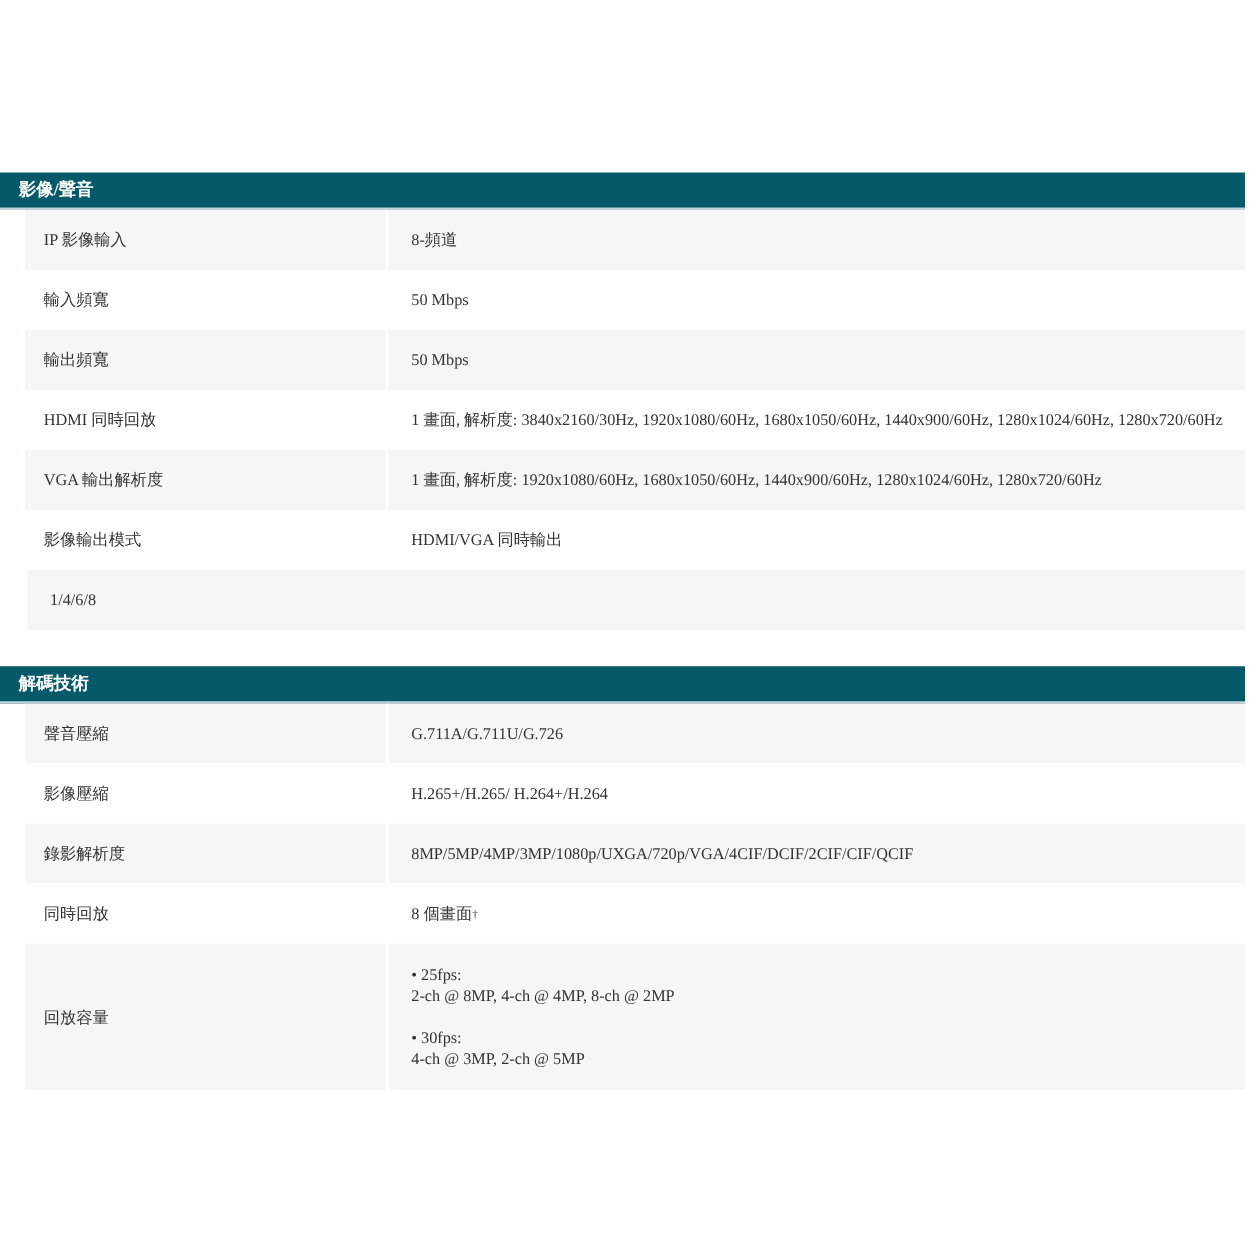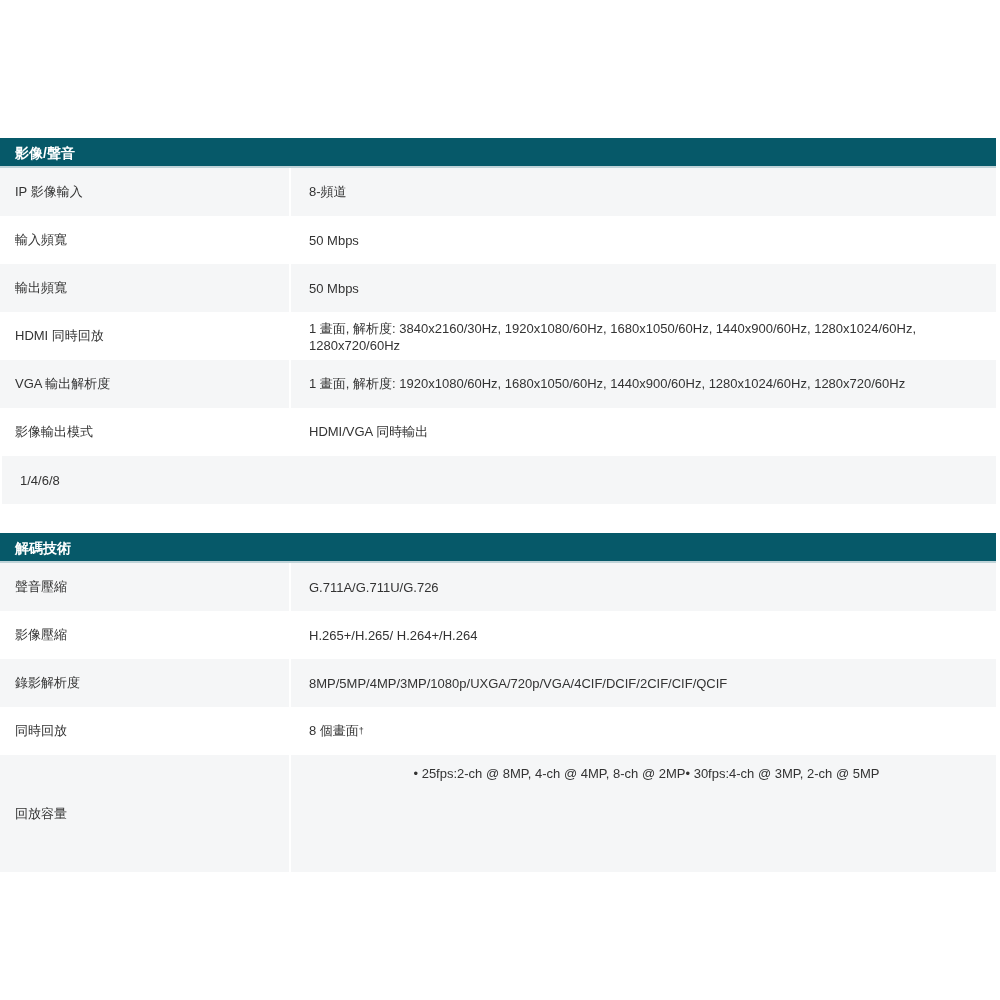--- a/index.html
+++ b/index.html
@@ -11,33 +11,34 @@
   }
   .canvas {
     position: relative;
     width: 1000px; height: 1000px;
     overflow: hidden;
   }
   .spec-table {
     position: absolute;
     top: 138px; left: 0;
     width: 996px;
+    font-family: Liberation Serif, serif;
   }
   .spec-section { margin-bottom: 29px; }
   .section-header {
     height: 30px;
     line-height: 30px;
     background: var(--header-bg, #065969);
     border-bottom: 2px solid var(--header-border, #bfd3d8);
     color: var(--header-text, #ffffff);
     font-size: 14px;
     font-weight: bold;
     padding-left: 15px;
   }
-  .rows { width: 100%; }
+  .rows { width: 100%; padding-left: 20px; }
   .row {
     display: flex;
     align-items: stretch;
     min-height: 48px;
     font-size: 13px;
     color: var(--text, #333333);
     background: var(--row-bg, #ffffff);
   }
   .rows .row:nth-child(odd) { background: var(--row-alt-bg, #f5f6f7); }
   .cell { display: flex; align-items: center; }
@@ -48,21 +49,21 @@
     padding-right: 10px;
   }
   .cell.value {
     flex: 1;
     padding-left: 18px;
     padding-right: 12px;
     border-left: 2px solid var(--divider, #ffffff);
   }
   .row.multiline { min-height: 117px; }
   .row.multiline .cell.value {
-    flex-direction: row;
+    flex-direction: column;
     align-items: flex-start;
     justify-content: center;
     padding-top: 10px;
     padding-bottom: 12px;
   }
   .vline { line-height: 17px; }
   .vline.blank { height: 16px; }
   sup.fnote { font-size: 9px; line-height: 0; }
 </style>
 </head>

